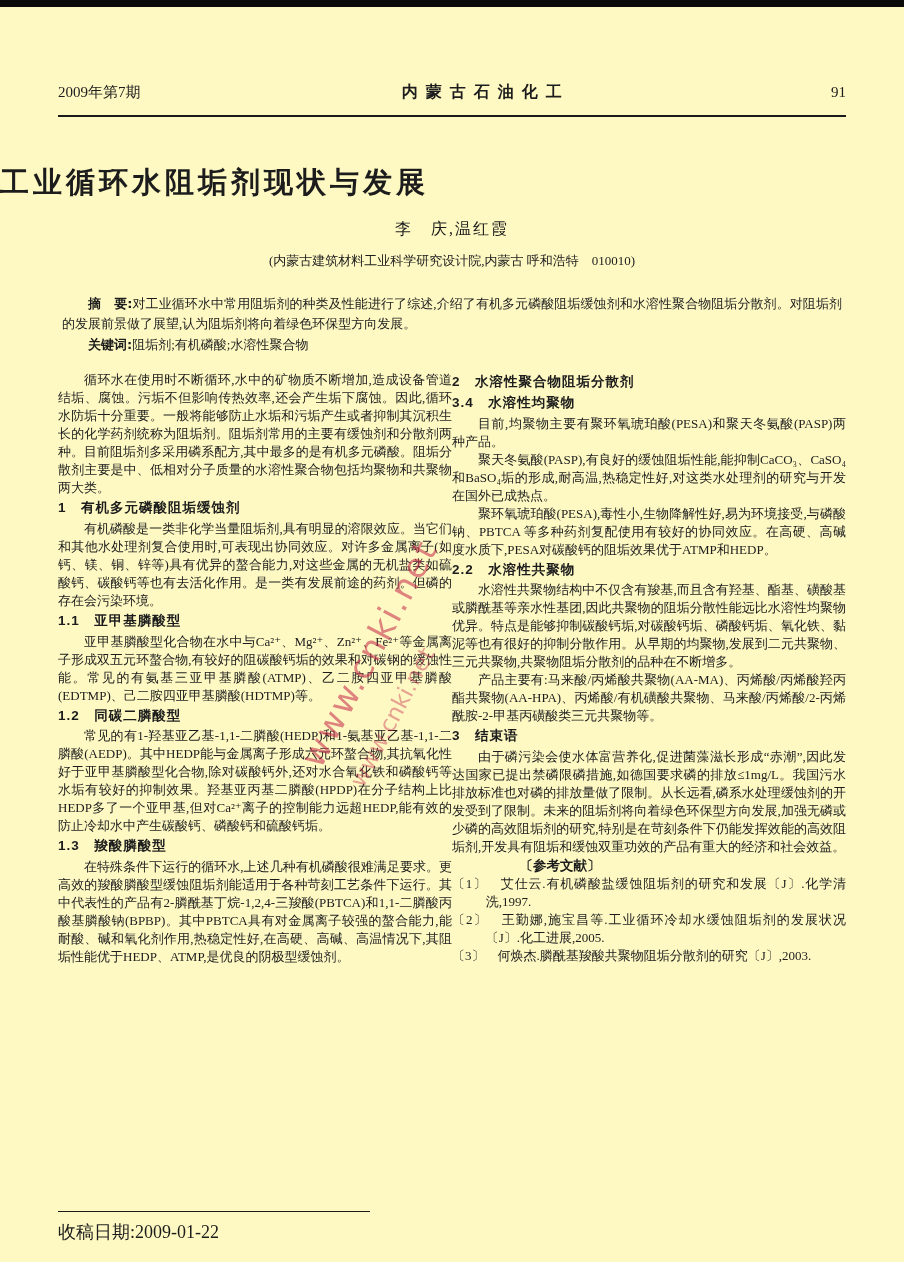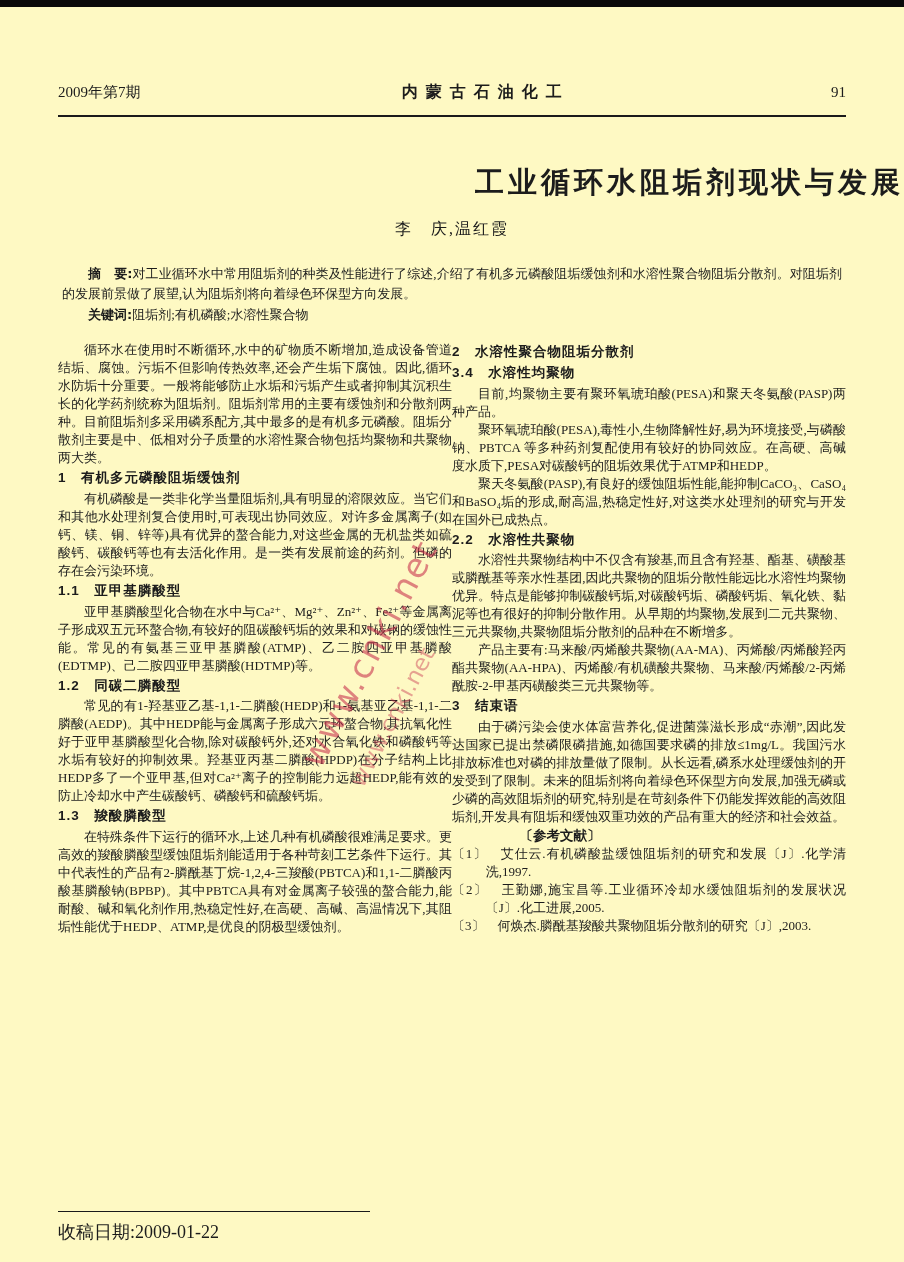--- a/index.html
+++ b/index.html
@@ -14,21 +14,21 @@
     display:flex; justify-content:space-between; align-items:baseline;
     margin:0 58px; padding-top:82px; font-size:15px;
   }
   .header .journal {
     font-family:"DejaVu Sans","Liberation Sans",sans-serif;
     font-weight:bold; letter-spacing:8px; font-size:16px;
   }
   .header-rule { border:none; border-top:2px solid #1a1a1a; margin:12px 58px 0 58px; }
 
   .title {
-    margin:46px 0 16px 0; text-align:right;
+    margin:46px 0 16px 0; text-align:left;
     font-family:"DejaVu Sans","Liberation Sans",sans-serif;
     font-weight:bold; font-size:29px; letter-spacing:4px;
   }
   .authors { margin-top:16px; text-align:center; font-size:16px; letter-spacing:2px; }
   .affiliation { margin-top:12px; text-align:center; font-size:13px; }
 
   .abstract, .keywords {
     margin:0 62px; font-size:13px; line-height:1.55; text-align:justify;
   }
   .abstract { margin-top:24px; text-indent:2em; }
@@ -65,20 +65,21 @@
 
   <div class="header">
     <span>2009年第7期</span>
     <span class="journal">内蒙古石油化工</span>
     <span>91</span>
   </div>
   <hr class="header-rule">
 
   <h1 class="title">工业循环水阻垢剂现状与发展</h1>
   <div class="authors">李　庆,温红霞</div>
+  <div class="affiliation">(内蒙古建筑材料工业科学研究设计院,内蒙古 呼和浩特　010010)</div>
 
   <p class="abstract"><span class="blabel">摘　要:</span><span>对工业循环水中常用阻垢剂的种类及性能进行了综述,介绍了有机多元磷酸阻垢缓蚀剂和水溶性聚合物阻垢分散剂。对阻垢剂的发展前景做了展望,认为阻垢剂将向着绿色环保型方向发展。</span></p>
   <p class="keywords"><span class="blabel">关键词:</span><span>阻垢剂;有机磷酸;水溶性聚合物</span></p>
 
   <div class="columns">
     <div class="col">
       <p>循环水在使用时不断循环,水中的矿物质不断增加,造成设备管道结垢、腐蚀。污垢不但影响传热效率,还会产生垢下腐蚀。因此,循环水防垢十分重要。一般将能够防止水垢和污垢产生或者抑制其沉积生长的化学药剂统称为阻垢剂。阻垢剂常用的主要有缓蚀剂和分散剂两种。目前阻垢剂多采用磷系配方,其中最多的是有机多元磷酸。阻垢分散剂主要是中、低相对分子质量的水溶性聚合物包括均聚物和共聚物两大类。</p>
       <h3>1　有机多元磷酸阻垢缓蚀剂</h3>
       <p>有机磷酸是一类非化学当量阻垢剂,具有明显的溶限效应。当它们和其他水处理剂复合使用时,可表现出协同效应。对许多金属离子(如钙、镁、铜、锌等)具有优异的螯合能力,对这些金属的无机盐类如硫酸钙、碳酸钙等也有去活化作用。是一类有发展前途的药剂。但磷的存在会污染环境。</p>
       <h3>1.1　亚甲基膦酸型</h3>
@@ -86,22 +87,22 @@
       <h3>1.2　同碳二膦酸型</h3>
       <p>常见的有1-羟基亚乙基-1,1-二膦酸(HEDP)和1-氨基亚乙基-1,1-二膦酸(AEDP)。其中HEDP能与金属离子形成六元环螯合物,其抗氧化性好于亚甲基膦酸型化合物,除对碳酸钙外,还对水合氧化铁和磷酸钙等水垢有较好的抑制效果。羟基亚丙基二膦酸(HPDP)在分子结构上比HEDP多了一个亚甲基,但对Ca²⁺离子的控制能力远超HEDP,能有效的防止冷却水中产生碳酸钙、磷酸钙和硫酸钙垢。</p>
       <h3>1.3　羧酸膦酸型</h3>
       <p>在特殊条件下运行的循环水,上述几种有机磷酸很难满足要求。更高效的羧酸膦酸型缓蚀阻垢剂能适用于各种苛刻工艺条件下运行。其中代表性的产品有2-膦酰基丁烷-1,2,4-三羧酸(PBTCA)和1,1-二膦酸丙酸基膦酸钠(BPBP)。其中PBTCA具有对金属离子较强的螯合能力,能耐酸、碱和氧化剂作用,热稳定性好,在高硬、高碱、高温情况下,其阻垢性能优于HEDP、ATMP,是优良的阴极型缓蚀剂。</p>
     </div>
 
     <div class="col">
       <h3>2　水溶性聚合物阻垢分散剂</h3>
       <h3>3.4　水溶性均聚物</h3>
       <p>目前,均聚物主要有聚环氧琥珀酸(PESA)和聚天冬氨酸(PASP)两种产品。</p>
+      <p>聚天冬氨酸(PASP),有良好的缓蚀阻垢性能,能抑制CaCO₃、CaSO₄和BaSO₄垢的形成,耐高温,热稳定性好,对这类水处理剂的研究与开发在国外已成热点。</p>
       <p>聚环氧琥珀酸(PESA),毒性小,生物降解性好,易为环境接受,与磷酸钠、PBTCA 等多种药剂复配使用有较好的协同效应。在高硬、高碱度水质下,PESA对碳酸钙的阻垢效果优于ATMP和HEDP。</p>
-      <p>聚天冬氨酸(PASP),有良好的缓蚀阻垢性能,能抑制CaCO₃、CaSO₄和BaSO₄垢的形成,耐高温,热稳定性好,对这类水处理剂的研究与开发在国外已成热点。</p>
       <h3>2.2　水溶性共聚物</h3>
       <p>水溶性共聚物结构中不仅含有羧基,而且含有羟基、酯基、磺酸基或膦酰基等亲水性基团,因此共聚物的阻垢分散性能远比水溶性均聚物优异。特点是能够抑制碳酸钙垢,对碳酸钙垢、磷酸钙垢、氧化铁、黏泥等也有很好的抑制分散作用。从早期的均聚物,发展到二元共聚物、三元共聚物,共聚物阻垢分散剂的品种在不断增多。</p>
       <p>产品主要有:马来酸/丙烯酸共聚物(AA-MA)、丙烯酸/丙烯酸羟丙酯共聚物(AA-HPA)、丙烯酸/有机磺酸共聚物、马来酸/丙烯酸/2-丙烯酰胺-2-甲基丙磺酸类三元共聚物等。</p>
       <h3>3　结束语</h3>
       <p>由于磷污染会使水体富营养化,促进菌藻滋长形成“赤潮”,因此发达国家已提出禁磷限磷措施,如德国要求磷的排放≤1mg/L。我国污水排放标准也对磷的排放量做了限制。从长远看,磷系水处理缓蚀剂的开发受到了限制。未来的阻垢剂将向着绿色环保型方向发展,加强无磷或少磷的高效阻垢剂的研究,特别是在苛刻条件下仍能发挥效能的高效阻垢剂,开发具有阻垢和缓蚀双重功效的产品有重大的经济和社会效益。</p>
       <p class="refs-heading">〔参考文献〕</p>
       <p class="ref">〔1〕　艾仕云.有机磷酸盐缓蚀阻垢剂的研究和发展〔J〕.化学清洗,1997.</p>
       <p class="ref">〔2〕　王勤娜,施宝昌等.工业循环冷却水缓蚀阻垢剂的发展状况〔J〕.化工进展,2005.</p>
       <p class="ref">〔3〕　何焕杰.膦酰基羧酸共聚物阻垢分散剂的研究〔J〕,2003.</p>
     </div>

